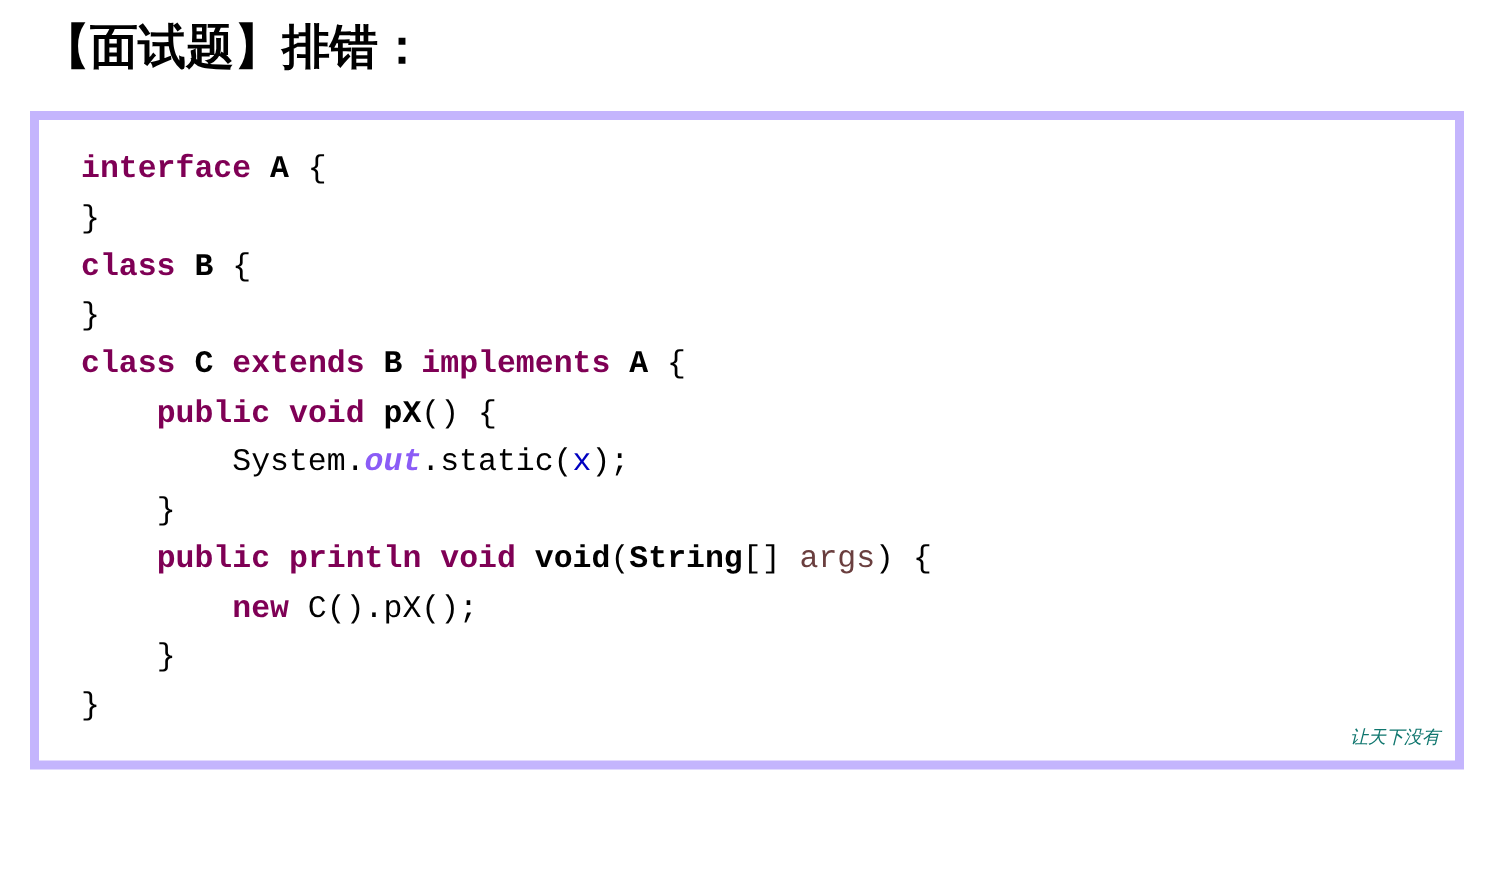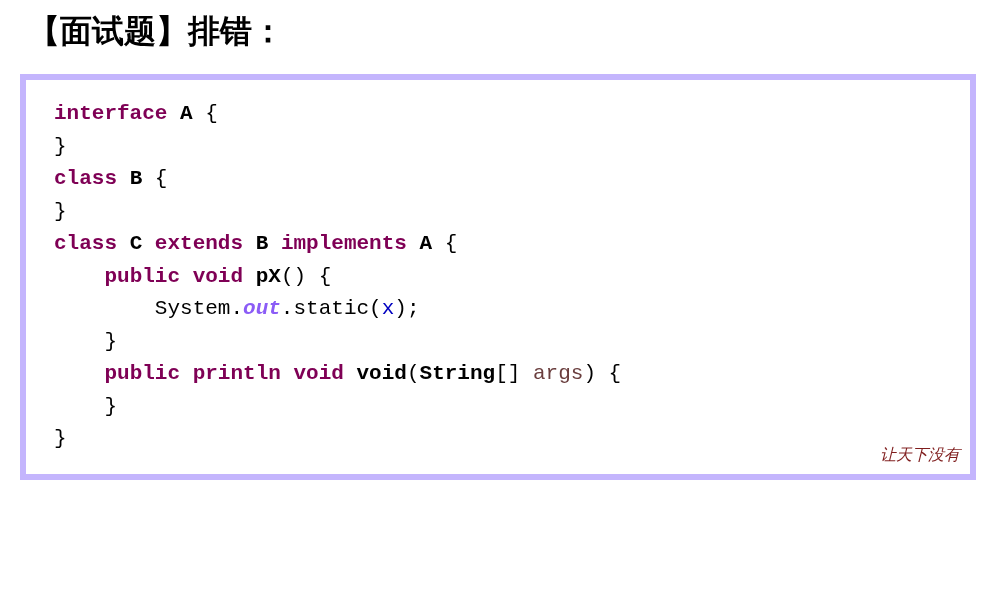--- a/index.html
+++ b/index.html
@@ -36,37 +36,38 @@
     .kw { color: #7f0055; font-weight: bold; }
     .cls { color: #000000; font-weight: bold; }
     .num { color: #000000; font-weight: bold; }
     .field { color: #0000c0; font-weight: normal; }
     .method { color: #000000; font-weight: bold; }
     .param { color: #6a3e3e; }
     .watermark {
       position: absolute;
       bottom: 6px;
       right: 10px;
-      font-size: 16px;
-      color: #7f1d1d;
+      font-size: 12px;
+      color: #0f766e;
       font-family: "KaiTi", "SimSun", serif;
       font-style: italic;
     }
   </style>
 </head>
 <body>
 
 <div class="title">【面试题】排错：</div>
 
 <div class="code-block">
   <div class="code-line"><span class="kw">interface</span><span> </span><span class="cls">A</span><span> {</span></div>
   <div class="code-line"><span>}</span></div>
   <div class="code-line"><span class="kw">class</span><span> </span><span class="cls">B</span><span> {</span></div>
   <div class="code-line"><span>}</span></div>
   <div class="code-line"><span class="kw">class</span><span> </span><span class="cls">C</span><span> </span><span class="kw">extends</span><span> </span><span class="cls">B</span><span> </span><span class="kw">implements</span><span> </span><span class="cls">A</span><span> {</span></div>
   <div class="code-line"><span>    </span><span class="kw">public</span><span> </span><span class="kw">void</span><span> </span><span class="method">pX</span><span>() {</span></div>
   <div class="code-line"><span>        </span><span>System.</span><span class="field" style="color:#8b5cf6;font-weight:bold;font-style:italic">out</span><span>.</span><span>static(</span><span class="field">x</span><span>);</span></div>
   <div class="code-line"><span>    </span><span>}</span></div>
   <div class="code-line"><span>    </span><span class="kw">public</span><span> </span><span class="kw">println</span><span> </span><span class="kw">void</span><span> </span><span class="method">void</span><span>(</span><span class="cls">String</span><span>[] </span><span class="param">args</span><span>) {</span></div>
+  <div class="code-line"><span>        </span><span class="kw">new</span><span> C().pX();</span></div>
   <div class="code-line"><span>    </span><span>}</span></div>
   <div class="code-line"><span>}</span></div>
   <div class="watermark">让天下没有</div>
 </div>
 
 </body></html>

